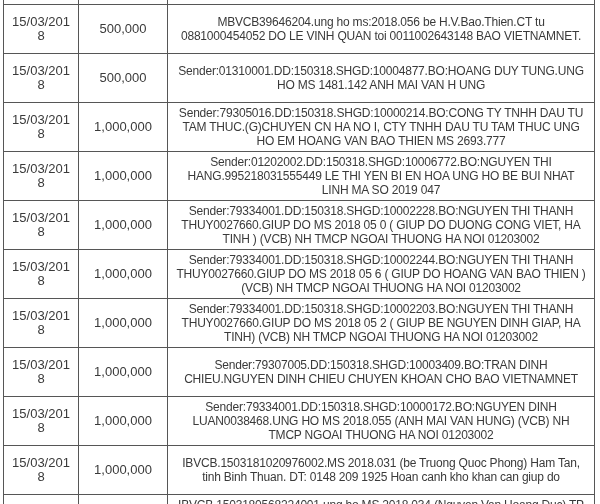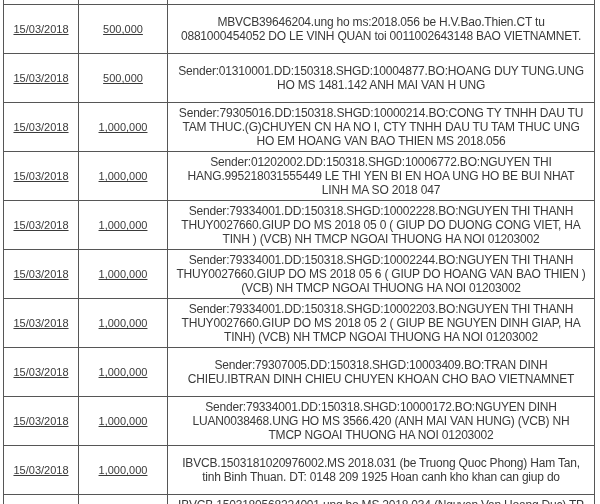--- a/index.html
+++ b/index.html
@@ -35,23 +35,22 @@
   }
   table.txn-table col.col-date   { width: 75px; }
   table.txn-table col.col-amount { width: 89px; }
   table.txn-table col.col-desc   { width: 427px; }
   table.txn-table tr.partial td {
     height: 10px;
     padding: 0;
   }
   table.txn-table td.date-cell,
   table.txn-table td.amount-cell {
-    font-size: 11px;
+    font-size: 13px;
     letter-spacing: 0;
-    text-decoration: underline;
   }
 </style>
 </head>
 <body>
 
 <div class="table-wrap">
   <table class="txn-table">
     <colgroup>
       <col class="col-date">
       <col class="col-amount">
@@ -70,51 +69,51 @@
           <td class="description-cell">MBVCB39646204.ung ho ms:2018.056 be H.V.Bao.Thien.CT tu 0881000454052 DO LE VINH QUAN toi 0011002643148 BAO VIETNAMNET.</td>
         </tr>
         <tr>
           <td class="date-cell">15/03/2018</td>
           <td class="amount-cell">500,000</td>
           <td class="description-cell">Sender:01310001.DD:150318.SHGD:10004877.BO:HOANG DUY TUNG.UNG HO MS 1481.142 ANH MAI VAN H UNG</td>
         </tr>
         <tr>
           <td class="date-cell">15/03/2018</td>
           <td class="amount-cell">1,000,000</td>
-          <td class="description-cell">Sender:79305016.DD:150318.SHGD:10000214.BO:CONG TY TNHH DAU TU TAM THUC.(G)CHUYEN CN HA NO I, CTY TNHH DAU TU TAM THUC UNG HO EM HOANG VAN BAO THIEN MS 2018.056</td>
+          <td class="description-cell">Sender:79305016.DD:150318.SHGD:10000214.BO:CONG TY TNHH DAU TU TAM THUC.(G)CHUYEN CN HA NO I, CTY TNHH DAU TU TAM THUC UNG HO EM HOANG VAN BAO THIEN MS 2693.777</td>
         </tr>
         <tr>
           <td class="date-cell">15/03/2018</td>
           <td class="amount-cell">1,000,000</td>
-          <td class="description-cell">Sender:01202002.DD:150318.SHGD:10006772.BO:NGUYEN THI HANG.995218031555449 LE THI YEN BI EN HOA UNG HO BE BUI NHAT LINH MA SO 2018 047</td>
+          <td class="description-cell">Sender:01202002.DD:150318.SHGD:10006772.BO:NGUYEN THI HANG.995218031555449 LE THI YEN BI EN HOA UNG HO BE BUI NHAT LINH MA SO 2019 047</td>
         </tr>
         <tr>
           <td class="date-cell">15/03/2018</td>
           <td class="amount-cell">1,000,000</td>
           <td class="description-cell">Sender:79334001.DD:150318.SHGD:10002228.BO:NGUYEN THI THANH THUY0027660.GIUP DO MS 2018 05 0 ( GIUP DO DUONG CONG VIET, HA TINH ) (VCB) NH TMCP NGOAI THUONG HA NOI 01203002</td>
         </tr>
         <tr>
           <td class="date-cell">15/03/2018</td>
           <td class="amount-cell">1,000,000</td>
           <td class="description-cell">Sender:79334001.DD:150318.SHGD:10002244.BO:NGUYEN THI THANH THUY0027660.GIUP DO MS 2018 05 6 ( GIUP DO HOANG VAN BAO THIEN ) (VCB) NH TMCP NGOAI THUONG HA NOI 01203002</td>
         </tr>
         <tr>
           <td class="date-cell">15/03/2018</td>
           <td class="amount-cell">1,000,000</td>
           <td class="description-cell">Sender:79334001.DD:150318.SHGD:10002203.BO:NGUYEN THI THANH THUY0027660.GIUP DO MS 2018 05 2 ( GIUP BE NGUYEN DINH GIAP, HA TINH) (VCB) NH TMCP NGOAI THUONG HA NOI 01203002</td>
         </tr>
         <tr>
           <td class="date-cell">15/03/2018</td>
           <td class="amount-cell">1,000,000</td>
-          <td class="description-cell">Sender:79307005.DD:150318.SHGD:10003409.BO:TRAN DINH CHIEU.IBTRAN DINH CHIEU CHUYEN KHOAN CHO BAO VIETNAMNET</td>
+          <td class="description-cell">Sender:79307005.DD:150318.SHGD:10003409.BO:TRAN DINH CHIEU.NGUYEN DINH CHIEU CHUYEN KHOAN CHO BAO VIETNAMNET</td>
         </tr>
         <tr>
           <td class="date-cell">15/03/2018</td>
           <td class="amount-cell">1,000,000</td>
-          <td class="description-cell">Sender:79334001.DD:150318.SHGD:10000172.BO:NGUYEN DINH LUAN0038468.UNG HO MS 3566.420 (ANH MAI VAN HUNG) (VCB) NH TMCP NGOAI THUONG HA NOI 01203002</td>
+          <td class="description-cell">Sender:79334001.DD:150318.SHGD:10000172.BO:NGUYEN DINH LUAN0038468.UNG HO MS 2018.055 (ANH MAI VAN HUNG) (VCB) NH TMCP NGOAI THUONG HA NOI 01203002</td>
         </tr>
         <tr>
           <td class="date-cell">15/03/2018</td>
           <td class="amount-cell">1,000,000</td>
           <td class="description-cell">IBVCB.1503181020976002.MS 2018.031 (be Truong Quoc Phong) Ham Tan, tinh Binh Thuan. DT: 0148 209 1925 Hoan canh kho khan can giup do</td>
         </tr>
         <tr>
           <td class="date-cell">15/03/2018</td>
           <td class="amount-cell">1,000,000</td>
           <td class="description-cell">IBVCB.1503180568224001.ung ho MS 2018.034 (Nguyen Van Hoang Duc) TP Vung Tau, tinh Ba Ria Vung Tau. DT: 0989257300 Hoan canh kho khan can giup do</td>

